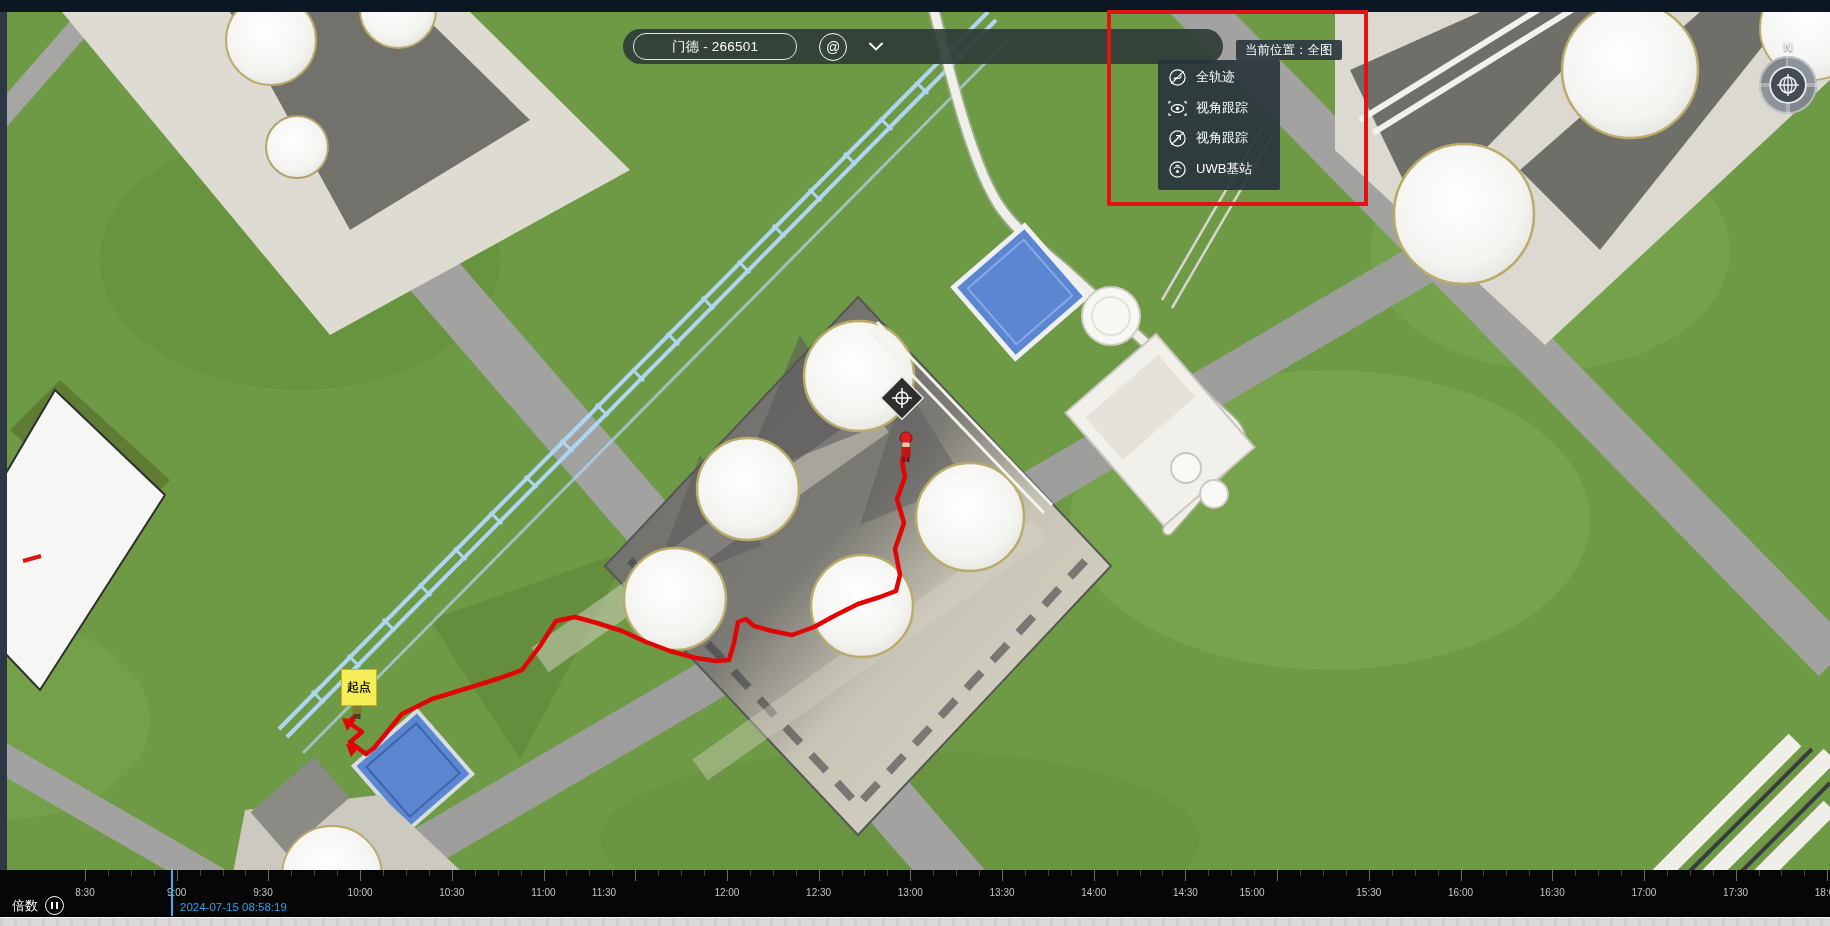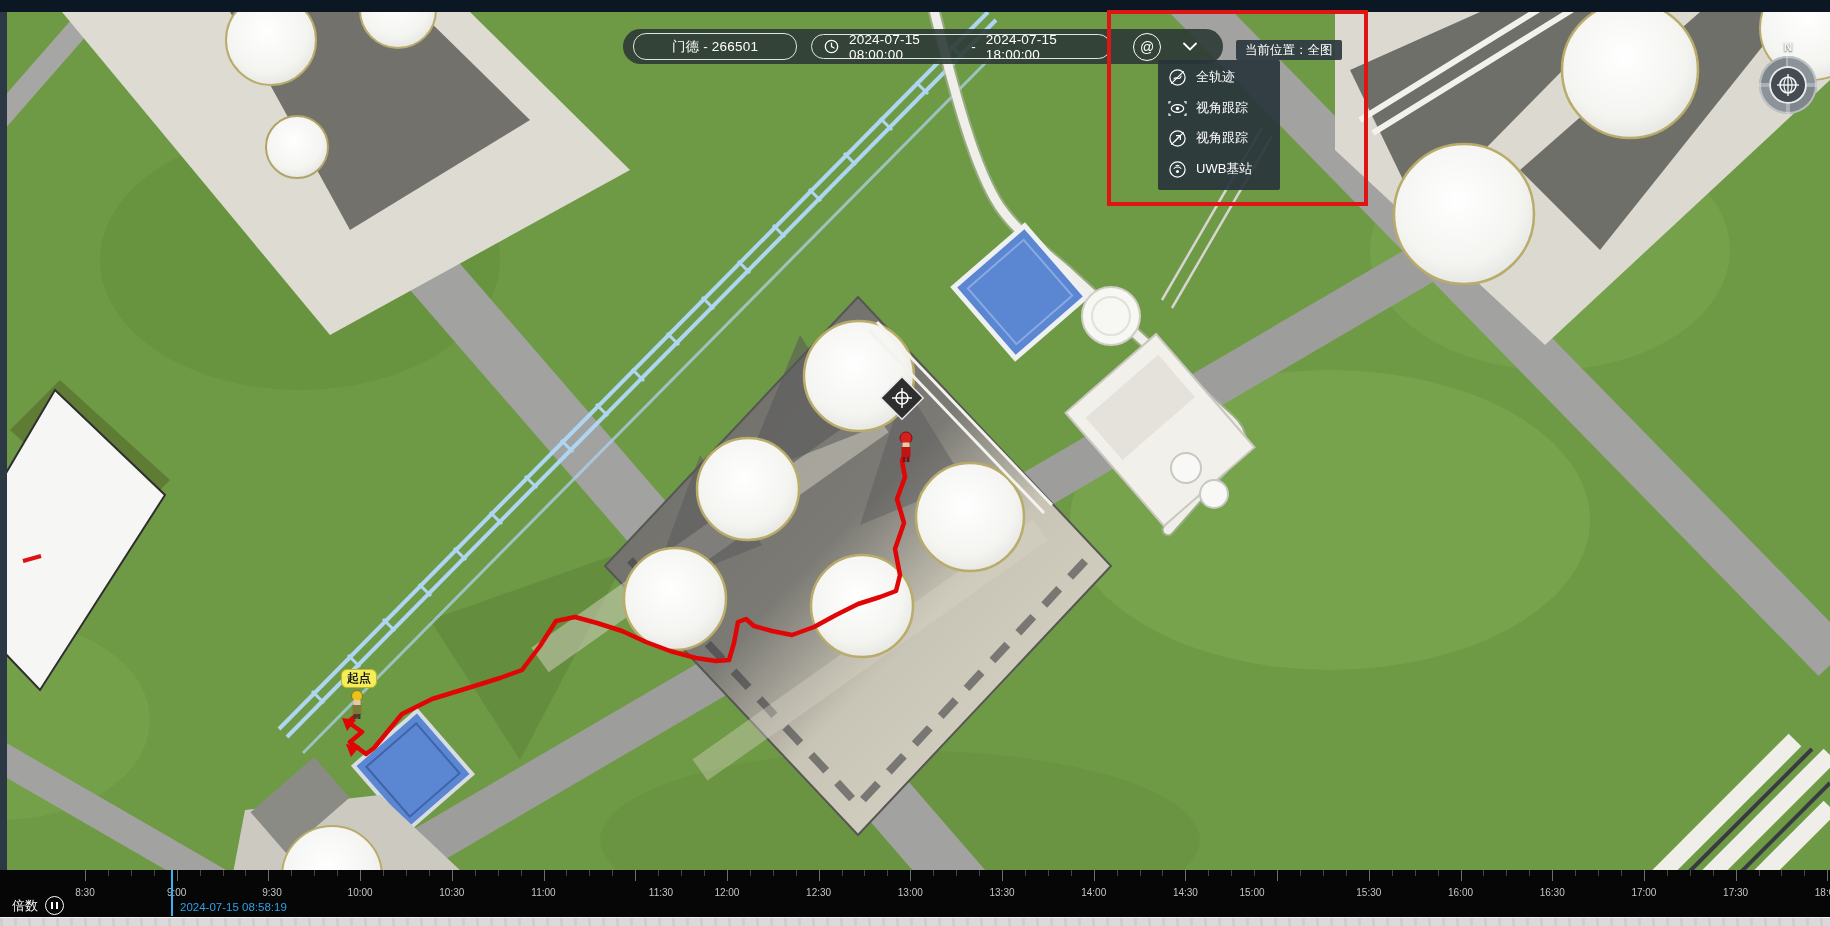--- a/index.html
+++ b/index.html
@@ -38,21 +38,21 @@
   .compass{position:absolute;left:1759px;top:56px;width:58px;height:58px;cursor:pointer;z-index:10;}
   .compass .ring{position:absolute;left:0;top:0;width:58px;height:58px;border-radius:50%;
       background:conic-gradient(#8d9499 0 85deg,#aab0b4 85deg 95deg,#80878c 95deg 175deg,#aab0b4 175deg 185deg,#8d9499 185deg 265deg,#aab0b4 265deg 275deg,#80878c 275deg 355deg,#aab0b4 355deg);
       box-shadow:0 0 0 2px rgba(230,233,235,.55) inset;}
   .compass .inner{position:absolute;left:10px;top:10px;width:38px;height:38px;border-radius:50%;
       background:#444b52;display:flex;align-items:center;justify-content:center;box-shadow:0 0 0 2px #e8eaec inset;}
   .compass .north{position:absolute;left:50%;top:-16px;transform:translateX(-50%);
       color:#f2f4f5;font-size:12px;font-weight:bold;text-shadow:0 1px 2px rgba(0,0,0,.6);}
   
   .start-label{position:absolute;left:341px;top:669px;background:#f5ee58;border:1px solid #c4b526;
-      color:#1c1c1c;font-size:12px;font-weight:bold;padding:0 5px;border-radius:6px;z-index:8;}
+      color:#1c1c1c;font-size:12px;font-weight:bold;padding:9px 5px;border-radius:0;z-index:8;}
   
   .timeline{position:absolute;left:0;top:870px;width:1830px;height:47px;background:#060606;z-index:20;}
   .tl-tick{position:absolute;top:0;width:1px;background:#6d6d6d;}
   .tl-tick.minor{background:#454545;}
   .tl-label{position:absolute;top:17px;transform:translateX(-50%);color:#c2c6c9;font-size:10px;}
   .tl-cursor{position:absolute;left:171px;top:0;width:2px;height:46px;background:#38b3f2;cursor:ew-resize;z-index:5;}
   .tl-now{position:absolute;left:180px;top:31px;color:#2da2e8;font-size:11.5px;white-space:nowrap;}
   .tl-speed{position:absolute;left:12px;top:26px;display:flex;align-items:center;gap:7px;color:#fff;font-size:13px;}
   .pause-btn{width:17px;height:17px;border:1.6px solid #fff;border-radius:50%;display:flex;
       align-items:center;justify-content:center;gap:2.5px;cursor:pointer;}
@@ -224,29 +224,20 @@
 
   <div class="top-strip"></div>
   <div class="left-strip"></div>
 
   <div class="start-label">起点</div>
 
   <div class="toolbar">
     <div class="pill person">
       <span>门德 - 266501</span>
     </div>
-    <div class="pill time">
-      <svg class="clock-svg" viewBox="0 0 16 16">
-        <circle cx="8" cy="8" r="6.6" fill="none" stroke="#fff" stroke-width="1.4"></circle>
-        <path d="M8 4.5 V8 L10.8 9.6" fill="none" stroke="#fff" stroke-width="1.4" stroke-linecap="round"></path>
-      </svg>
-      <span>2024-07-15 08:00:00</span>
-      <span>-</span>
-      <span>2024-07-15 18:00:00</span>
-    </div>
     <div class="tb-icon-btn">
       <span>@</span>
     </div>
     <div class="tb-chevron">
       <svg width="14" height="9" viewBox="0 0 14 9">
         <polyline points="1,1.5 7,7.5 13,1.5" fill="none" stroke="#fff" stroke-width="1.8" stroke-linecap="round"></polyline>
       </svg>
     </div>
   </div>
 
@@ -308,41 +299,41 @@
         <span class="tl-label" style="left: 85px;">8:30</span>
         <div class="tl-tick minor" style="left: 107.925px; height: 6px;"></div>
         <div class="tl-tick minor" style="left: 130.85px; height: 6px;"></div>
         <div class="tl-tick minor" style="left: 153.775px; height: 6px;"></div>
         <div class="tl-tick" style="left: 176.7px; height: 11px;"></div>
         <span class="tl-label" style="left: 176.7px;">9:00</span>
         <div class="tl-tick minor" style="left: 199.625px; height: 6px;"></div>
         <div class="tl-tick minor" style="left: 222.55px; height: 6px;"></div>
         <div class="tl-tick minor" style="left: 245.475px; height: 6px;"></div>
         <div class="tl-tick" style="left: 268.4px; height: 11px;"></div>
-        <span class="tl-label" style="left: 272px;">9:30</span>
+        <span class="tl-label" style="left: 263px;">9:30</span>
         <div class="tl-tick minor" style="left: 291.325px; height: 6px;"></div>
         <div class="tl-tick minor" style="left: 314.25px; height: 6px;"></div>
         <div class="tl-tick minor" style="left: 337.175px; height: 6px;"></div>
         <div class="tl-tick" style="left: 360.1px; height: 11px;"></div>
         <span class="tl-label" style="left: 360.1px;">10:00</span>
         <div class="tl-tick minor" style="left: 383.025px; height: 6px;"></div>
         <div class="tl-tick minor" style="left: 405.95px; height: 6px;"></div>
         <div class="tl-tick minor" style="left: 428.875px; height: 6px;"></div>
         <div class="tl-tick" style="left: 451.8px; height: 11px;"></div>
         <span class="tl-label" style="left: 451.8px;">10:30</span>
         <div class="tl-tick minor" style="left: 474.725px; height: 6px;"></div>
         <div class="tl-tick minor" style="left: 497.65px; height: 6px;"></div>
         <div class="tl-tick minor" style="left: 520.575px; height: 6px;"></div>
         <div class="tl-tick" style="left: 543.5px; height: 11px;"></div>
         <span class="tl-label" style="left: 543.5px;">11:00</span>
         <div class="tl-tick minor" style="left: 566.425px; height: 6px;"></div>
         <div class="tl-tick minor" style="left: 589.35px; height: 6px;"></div>
         <div class="tl-tick minor" style="left: 612.275px; height: 6px;"></div>
         <div class="tl-tick" style="left: 635.2px; height: 11px;"></div>
-        <span class="tl-label" style="left: 661px;">11:30</span>
+        <span class="tl-label" style="left: 604px;">11:30</span>
         <div class="tl-tick minor" style="left: 658.125px; height: 6px;"></div>
         <div class="tl-tick minor" style="left: 681.05px; height: 6px;"></div>
         <div class="tl-tick minor" style="left: 703.975px; height: 6px;"></div>
         <div class="tl-tick" style="left: 726.9px; height: 11px;"></div>
         <span class="tl-label" style="left: 726.9px;">12:00</span>
         <div class="tl-tick minor" style="left: 749.825px; height: 6px;"></div>
         <div class="tl-tick minor" style="left: 772.75px; height: 6px;"></div>
         <div class="tl-tick minor" style="left: 795.675px; height: 6px;"></div>
         <div class="tl-tick" style="left: 818.6px; height: 11px;"></div>
         <span class="tl-label" style="left: 818.6px;">12:30</span>

